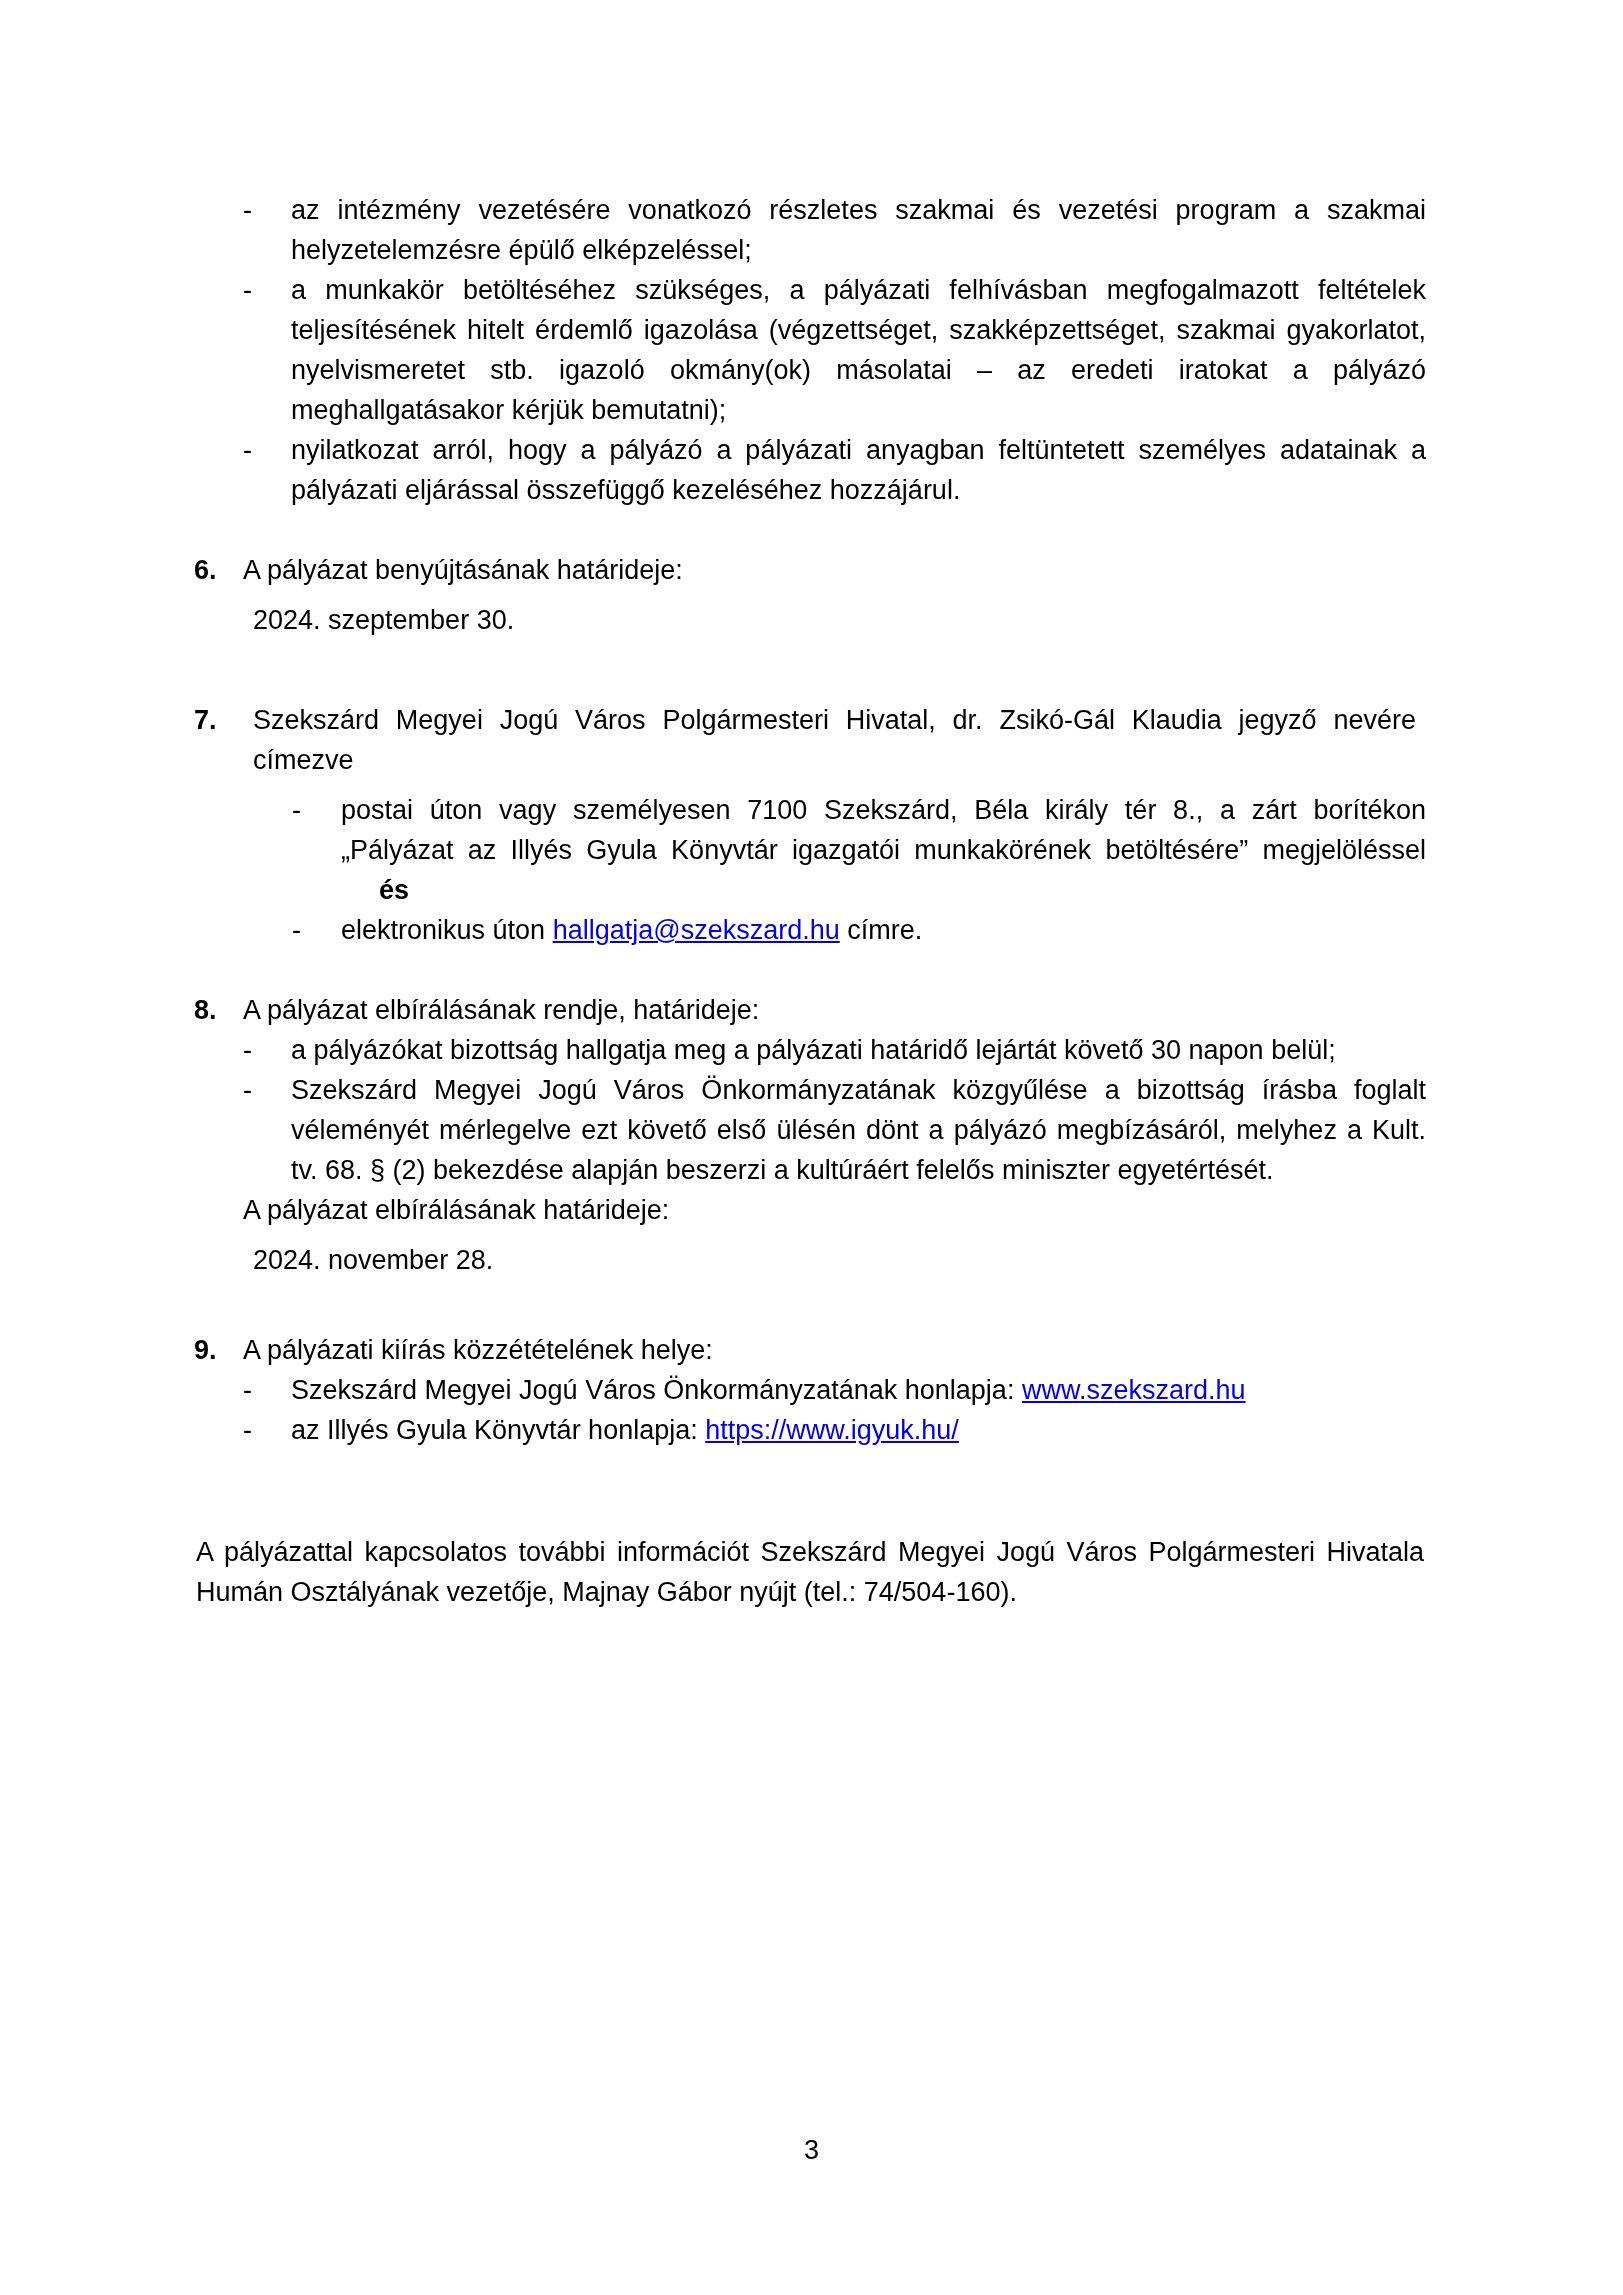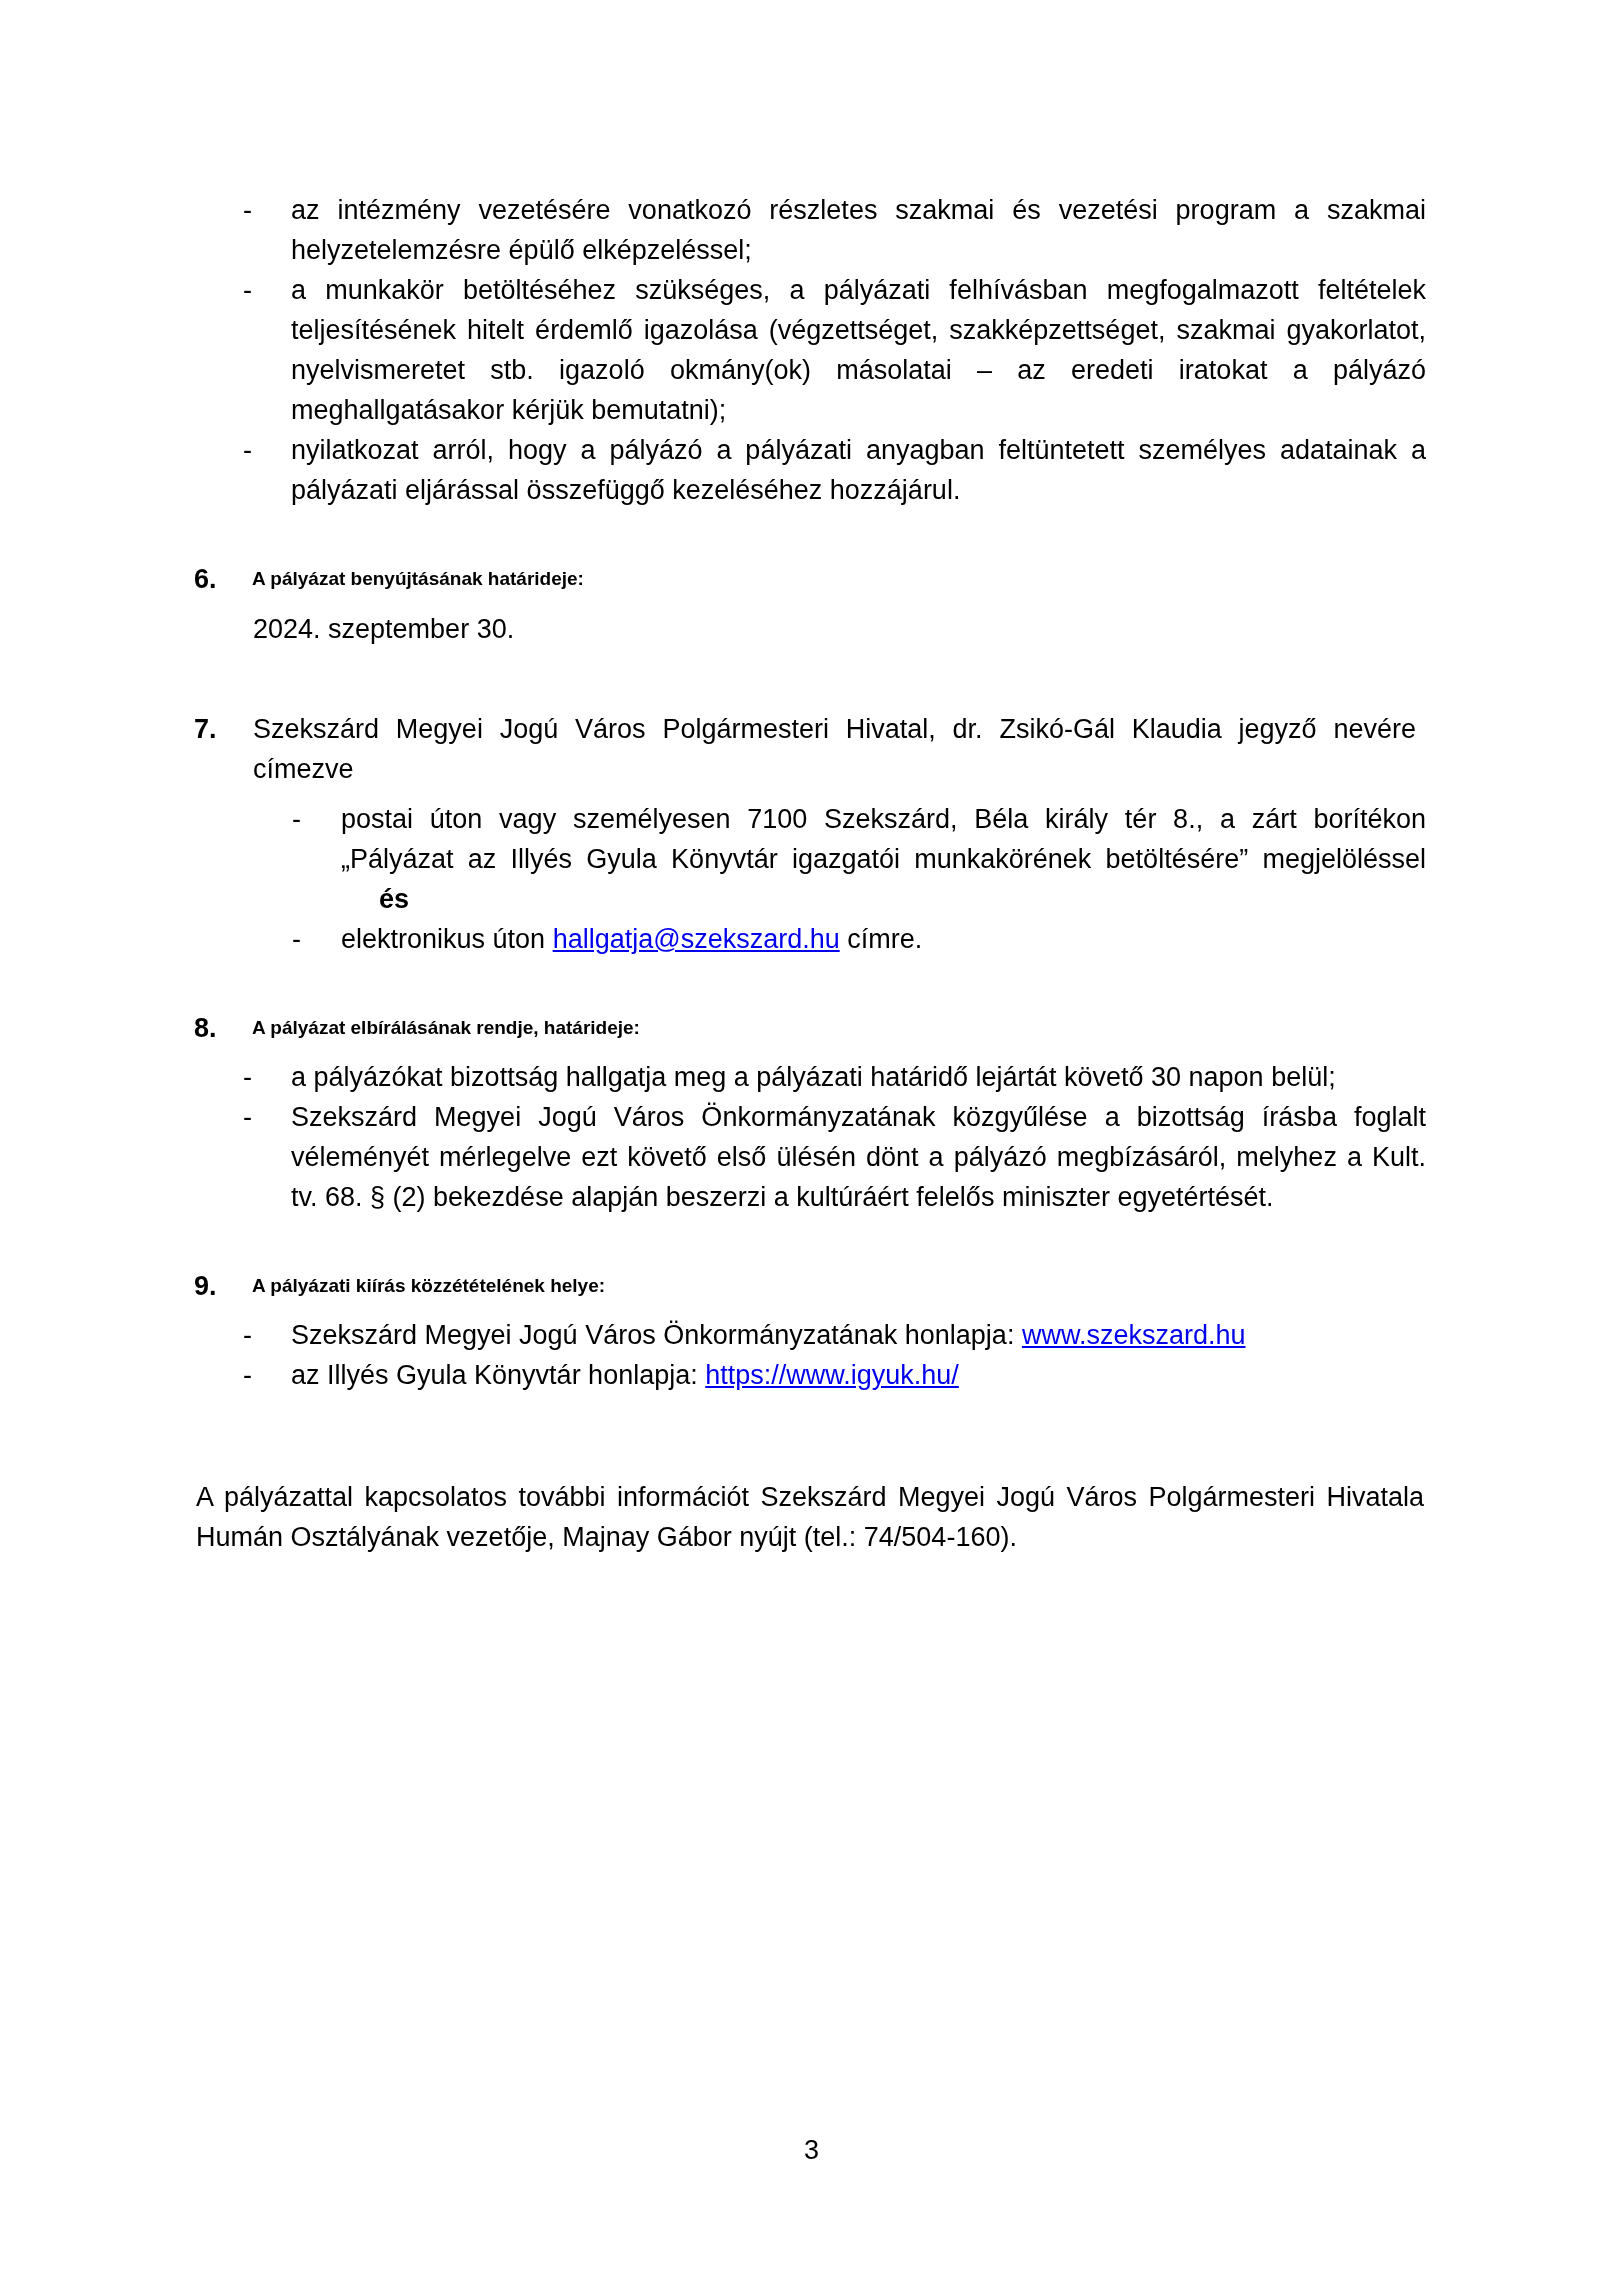--- a/index.html
+++ b/index.html
@@ -7,21 +7,21 @@
          font-family: "Liberation Sans", sans-serif; color: #000; }
   .page { position: absolute; left: 194px; top: 190px; width: 1232px;
           font-size: 27px; line-height: 40px; }
   .just { text-align: justify; }
   .bullet { position: relative; padding-left: 97px; text-align: justify; }
   .bullet .dash { position: absolute; left: 49px; top: 0; }
   .bullet.l2 { padding-left: 147px; }
   .bullet.l2 .dash { left: 98px; }
   .sec { position: relative; padding-left: 49px; }
   .sec .num { position: absolute; left: 0; top: 0; font-weight: bold; }
-  .sec h2 { margin: 9px; font-size: 19px; font-weight: bold; line-height: 40px; }
+  .sec h2 { margin: 0; font-size: 27px; font-weight: normal; line-height: 40px; }
   .sec p { margin: 10px; }
   .gap { height: 40px; }
   .gap2 { height: 80px; }
   a.link { color: #0000ee; text-decoration: underline; }
   .b { font-weight: bold; margin-left: 38px; }
   .pagenum { position: absolute; left: 0; width: 1623px; top: 2135px; text-align: center; font-size: 27px; }
 </style>
 </head>
 <body>
 
@@ -73,20 +73,24 @@
     <h2>A pályázat elbírálásának rendje, határideje:</h2>
   </div>
   <div class="bullet">
     <span class="dash">-</span>
     <span>a pályázókat bizottság hallgatja meg a pályázati határidő lejártát követő 30 napon belül;</span>
   </div>
   <div class="bullet">
     <span class="dash">-</span>
     <span>Szekszárd Megyei Jogú Város Önkormányzatának közgyűlése a bizottság írásba foglalt véleményét mérlegelve ezt követő első ülésén dönt a pályázó megbízásáról, melyhez a Kult. tv. 68. § (2) bekezdése alapján beszerzi a kultúráért felelős miniszter egyetértését.</span>
   </div>
+  <div class="sec">
+    <h2>A pályázat elbírálásának határideje:</h2>
+    <p>2024. november 28.</p>
+  </div>
 
   <div class="gap"></div>
 
   <div class="sec">
     <span class="num">9.</span>
     <h2>A pályázati kiírás közzétételének helye:</h2>
   </div>
   <div class="bullet">
     <span class="dash">-</span>
     <span>Szekszárd Megyei Jogú Város Önkormányzatának honlapja:</span>

